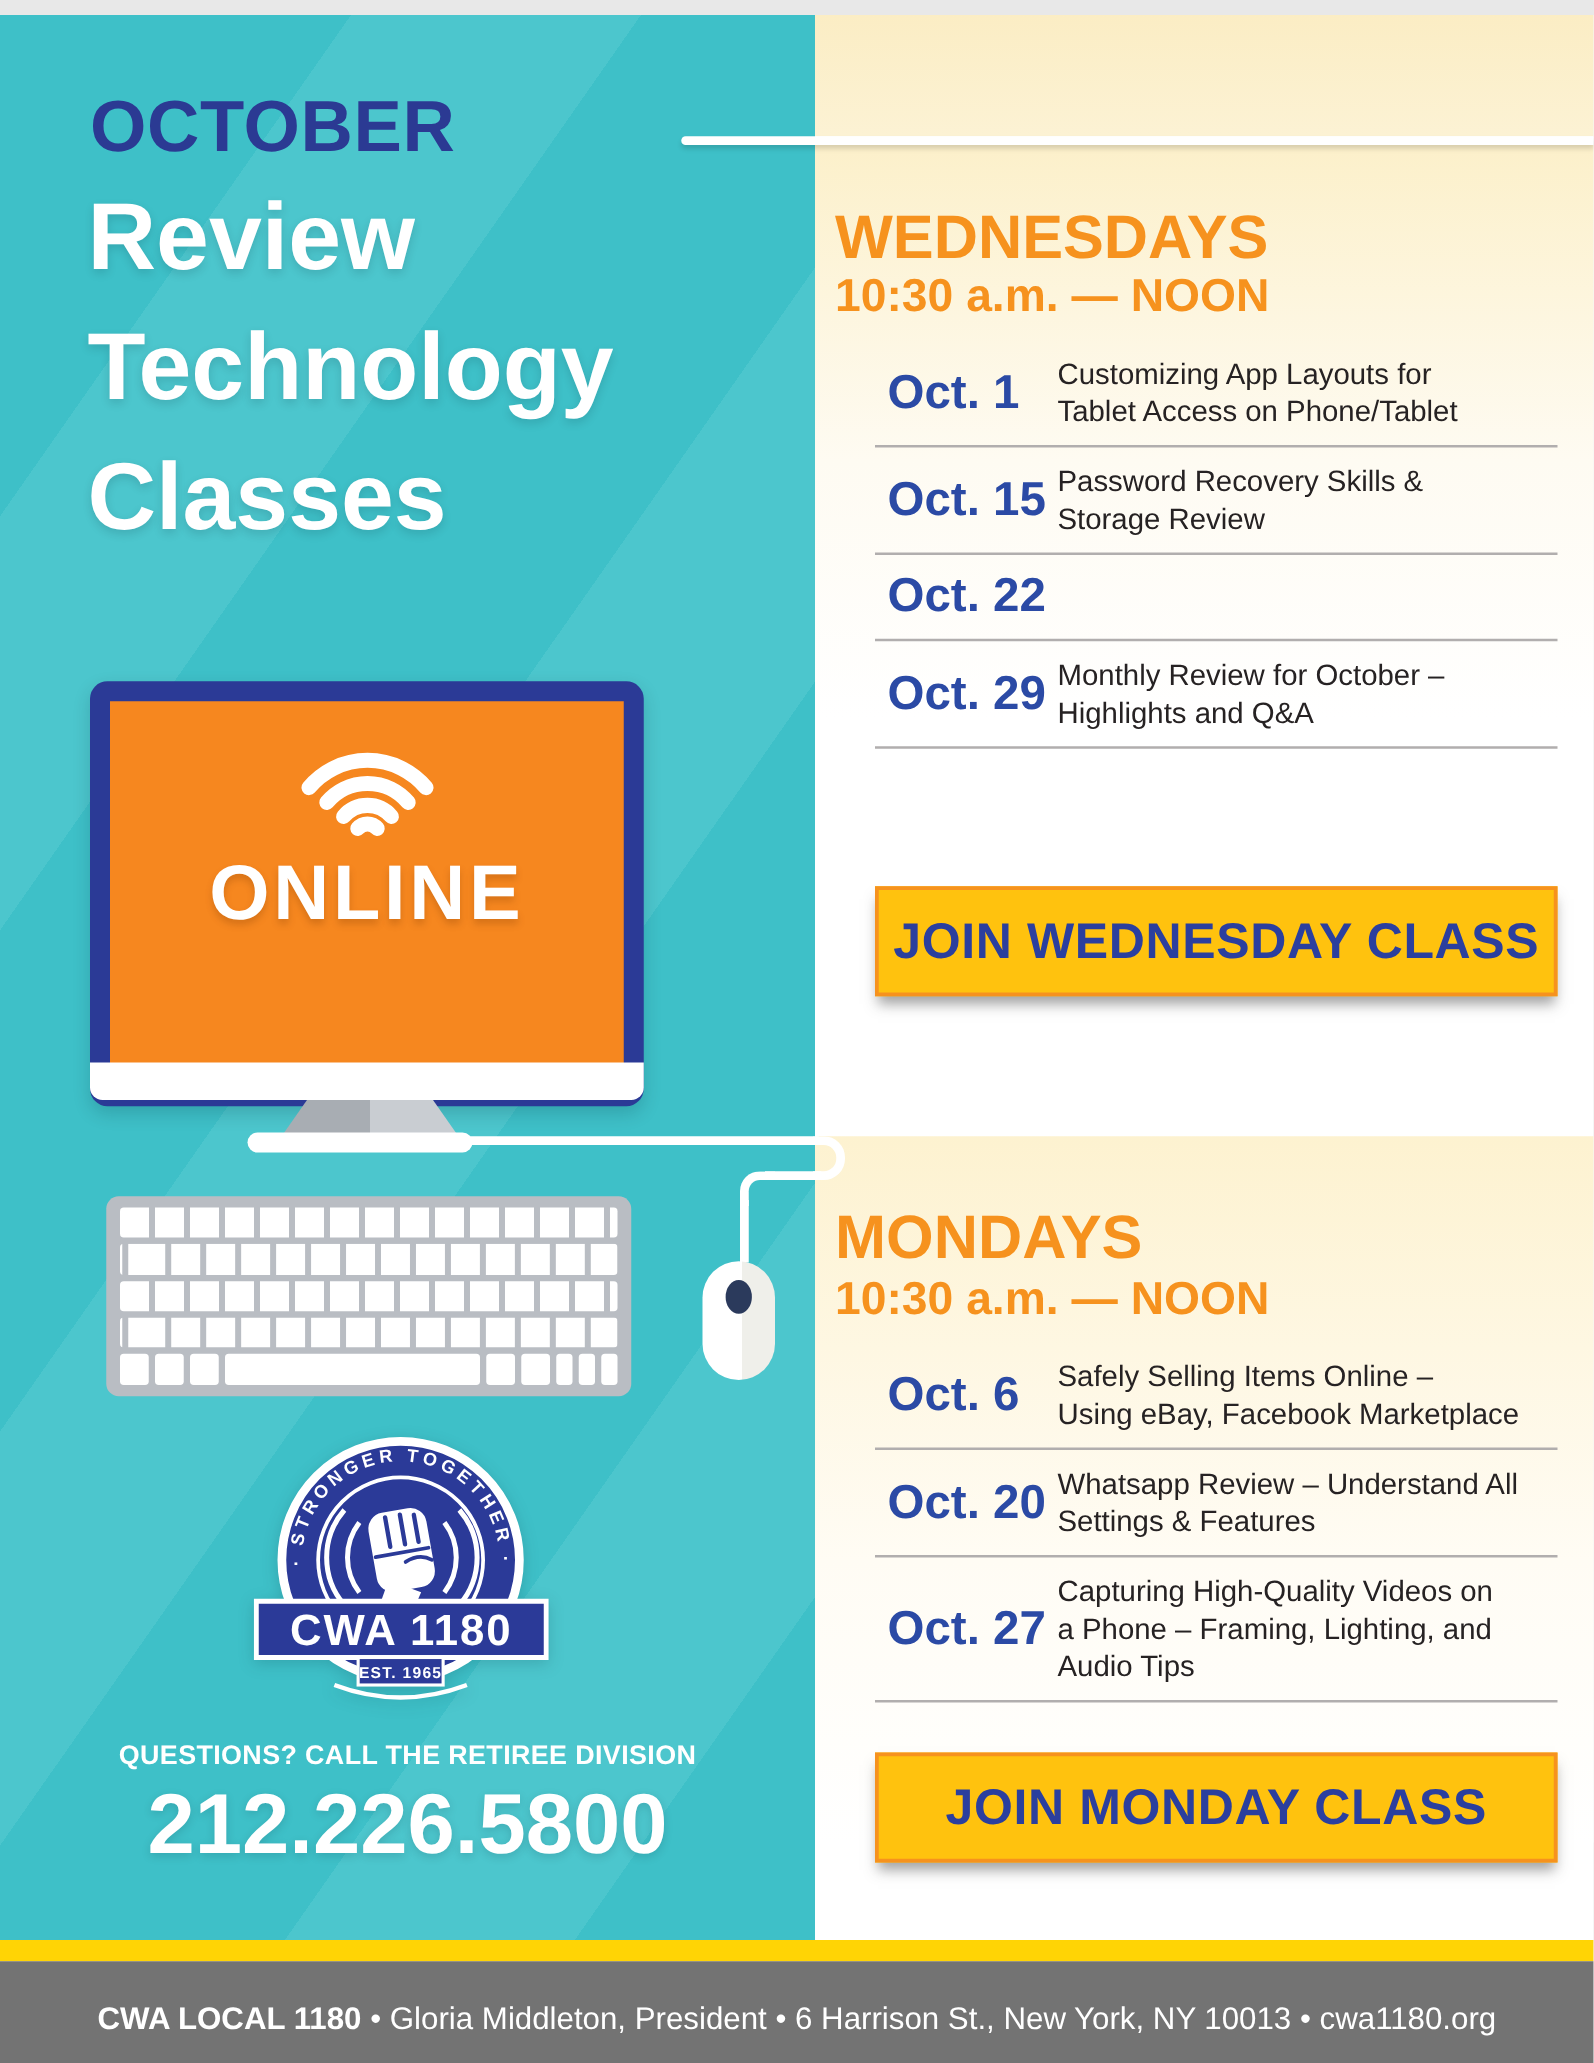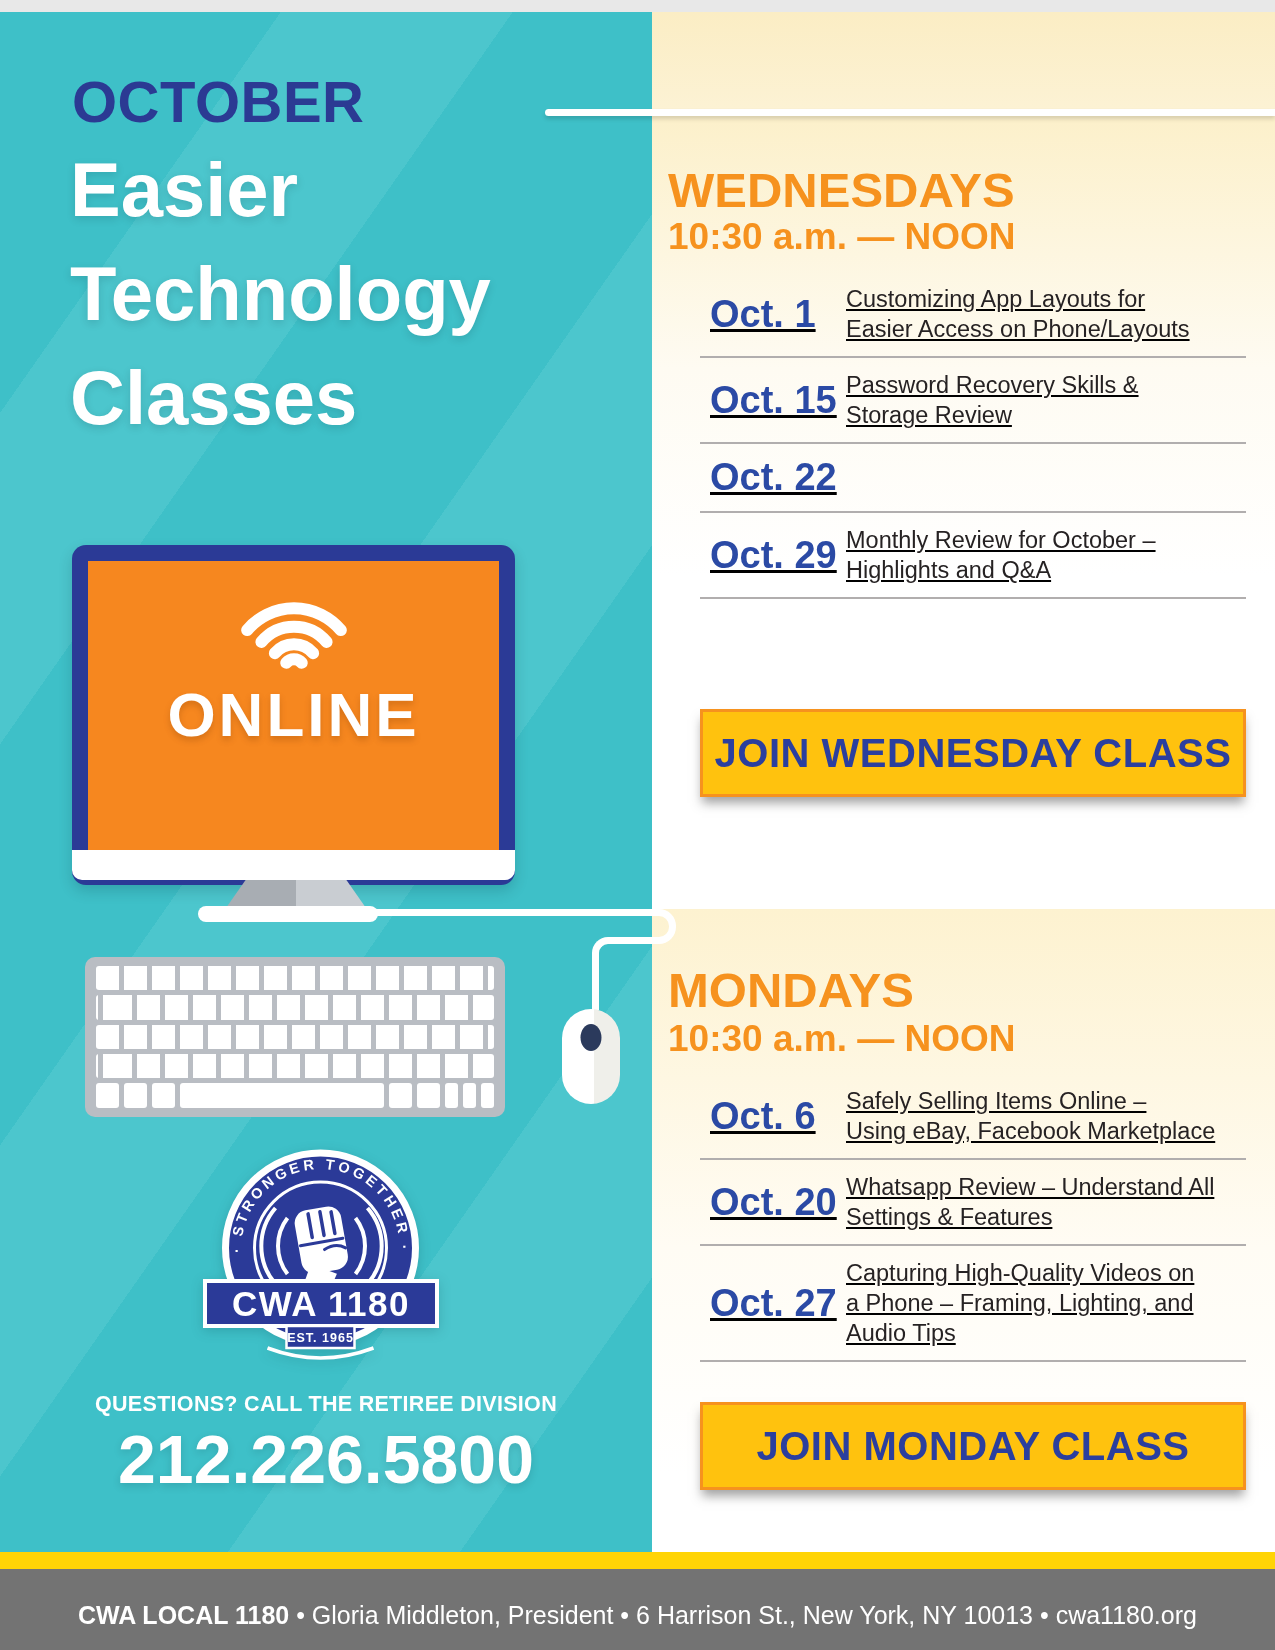--- a/index.html
+++ b/index.html
@@ -64,21 +64,21 @@
   .logo{position:absolute;left:203px;top:1136px;filter:drop-shadow(0 3px 6px rgba(0,40,50,.18));}
   .questions{position:absolute;left:26px;top:1380px;width:600px;text-align:center;color:#ffffff;
     font-size:21.5px;font-weight:700;letter-spacing:.3px;}
   .phone{position:absolute;left:26px;top:1408px;width:600px;text-align:center;color:#ffffff;
     font-size:68px;font-weight:800;text-shadow:0 3px 8px rgba(0,30,40,.15);}
   
   .top-line{position:absolute;left:545px;top:97px;width:730px;height:7px;background:#ffffff;
     border-radius:4px 0 0 4px;box-shadow:0 3px 4px rgba(0,0,0,.15);z-index:5;}
   .sec-heading{position:absolute;left:668px;font-size:49px;font-weight:800;color:#f6921e;letter-spacing:0;}
   .sec-time{position:absolute;left:668px;font-size:37px;font-weight:800;color:#f6921e;}
-  .sched{position:absolute;left:700px;width:546px;text-decoration:underline;}
+  .sched{position:absolute;left:700px;width:546px;}
   .row{display:flex;align-items:center;padding:12px 0;border-bottom:2px solid #b1aeae;}
   .date{width:146px;min-width:146px;font-size:38px;font-weight:800;color:#2b4aa5;padding-left:10px;box-sizing:border-box;}
   .topic{font-size:23.5px;font-weight:500;color:#262223;line-height:30px;white-space:pre-line;}
   .join-btn{position:absolute;left:700px;width:546px;height:88px;background:#ffc20e;
     border:3px solid #f6921e;box-sizing:border-box;display:flex;align-items:center;justify-content:center;
     font-family:"Liberation Sans",sans-serif;font-size:40px;font-weight:800;color:#2b3f9e;
     box-shadow:0 8px 10px -2px rgba(70,70,70,.5);cursor:pointer;letter-spacing:.5px;}
   
   .footer-yellow{position:absolute;left:0;top:1540px;width:1275px;height:17px;background:#ffd405;}
   .footer-orange{position:absolute;left:0;top:1557px;width:1275px;height:93px;background:#737373;
@@ -90,21 +90,21 @@
 
 <div class="poster">
 
   <div class="cream-top"></div>
   <div class="cream-wed"></div>
   <div class="cream-mon"></div>
 
   <div class="teal">
     <div class="month">OCTOBER</div>
     <div class="big-title">
-      <div>Easier</div>
+      <div>Review</div>
       <div>Technology</div>
       <div>Classes</div>
     </div>
 
     <div class="monitor">
       <div class="screen">
         <svg width="148" height="102" viewBox="0 0 160 110">
           <g stroke="#ffffff" stroke-width="13" fill="none" stroke-linecap="round">
             <path d="M 29.4 61.6 A 66 66 0 0 1 130.6 61.6"></path>
             <path d="M 44.8 74.4 A 46 46 0 0 1 115.2 74.4"></path>
@@ -185,21 +185,21 @@
   </div>
 
   <div class="top-line"></div>
 
   <div class="sec-heading" style="top:150px">WEDNESDAYS</div>
   <div class="sec-time" style="top:204px">10:30 a.m. — NOON</div>
   <div class="sched" style="top:260px">
     <div class="row">
       <div class="date">Oct. 1</div>
       <div class="topic">Customizing App Layouts for
-Easier Access on Phone/Layouts</div>
+Tablet Access on Phone/Tablet</div>
     </div>
     <div class="row">
       <div class="date">Oct. 15</div>
       <div class="topic">Password Recovery Skills &amp;
 Storage Review</div>
     </div>
     <div class="row">
       <div class="date">Oct. 22</div>
     </div>
     <div class="row">

